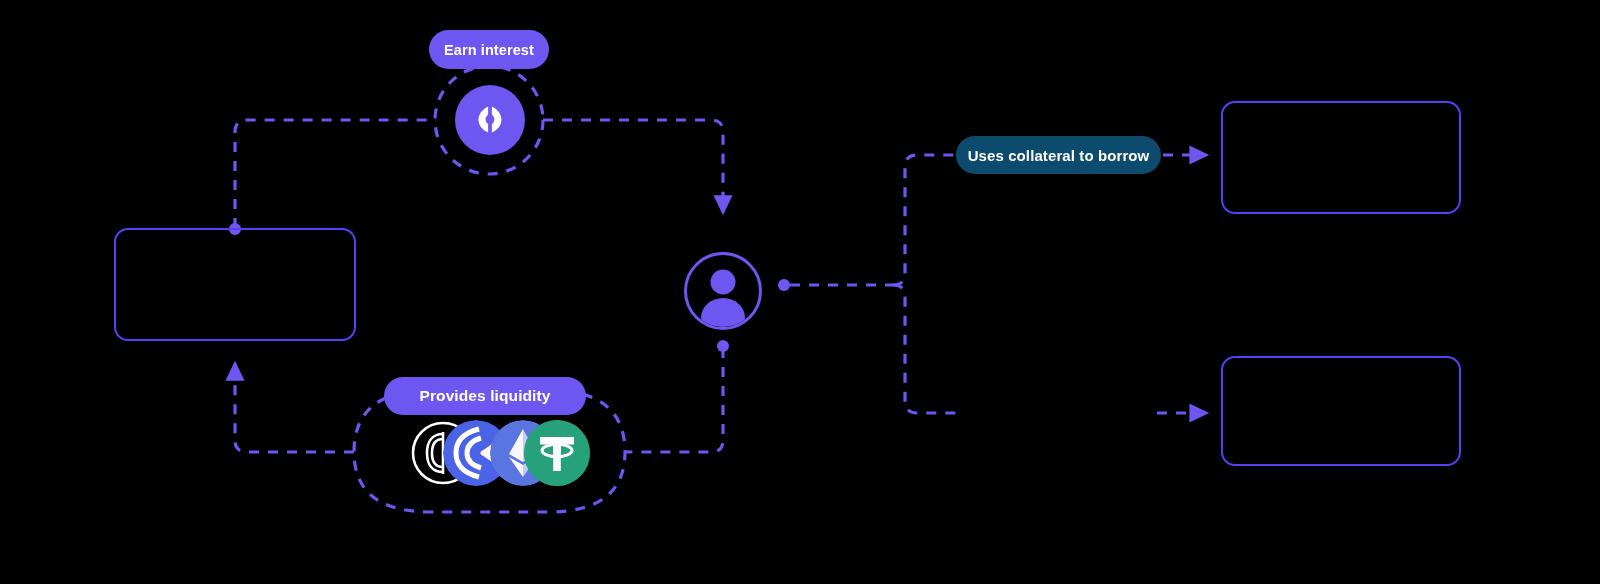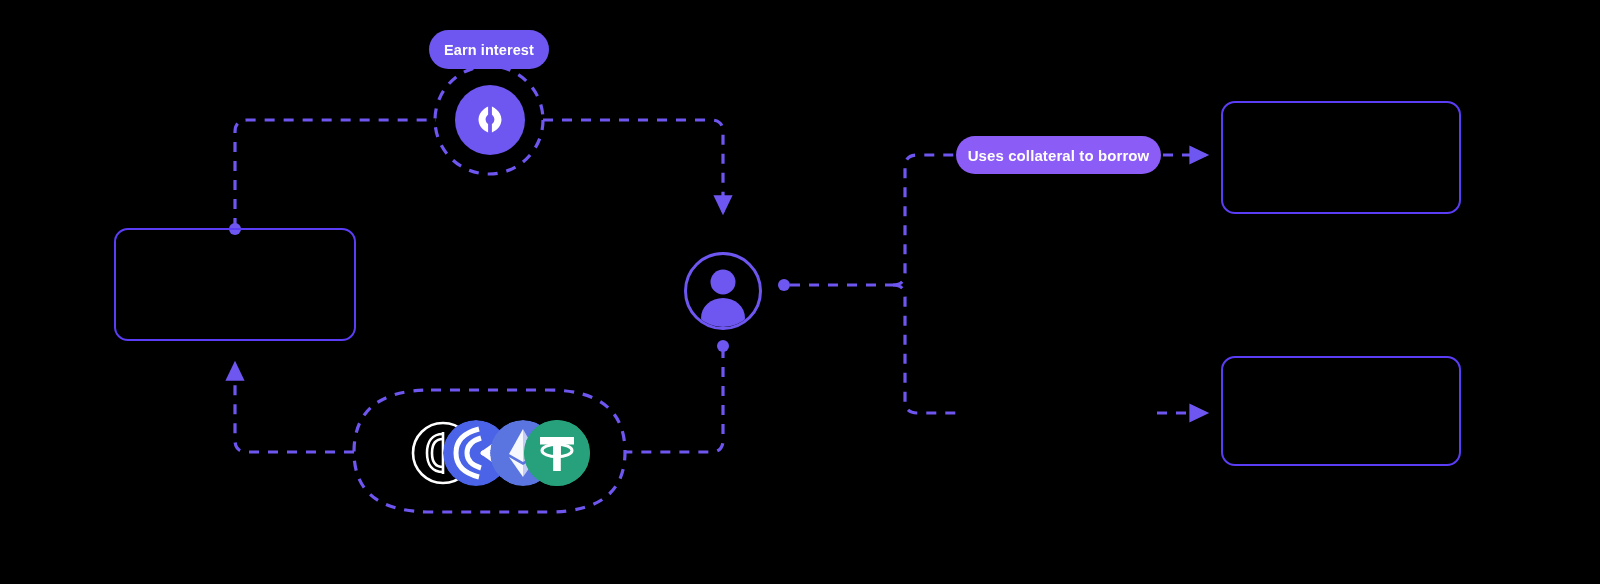--- a/index.html
+++ b/index.html
@@ -224,17 +224,18 @@
         <rect x="16" y="17" width="34" height="7.5" fill="#ffffff"></rect>
         <rect x="29.2" y="17" width="7.6" height="34" fill="#ffffff"></rect>
         <ellipse cx="33" cy="30.5" rx="15" ry="6.2" fill="none" stroke="#ffffff" stroke-width="3"></ellipse>
         <rect x="29.2" y="26" width="7.6" height="9" fill="#ffffff"></rect>
       </svg>
     </div>
   </div>
 
   <div id="pill-earn-interest" class="pill" style="background:#6E56F0;">Earn interest</div>
 
-
-  <div id="pill-uses-collateral-borrow" class="pill" style="background:#8b5cf6;">Uses collateral to borrow</div>
+  <div id="pill-provides-liquidity" class="pill" style="background:#6E56F0;">Provides liquidity</div>
+
+  <div id="pill-uses-collateral-borrow" class="pill" style="background:#0c4a6e;">Uses collateral to borrow</div>
 
 
 </div>
 
 </body></html>

